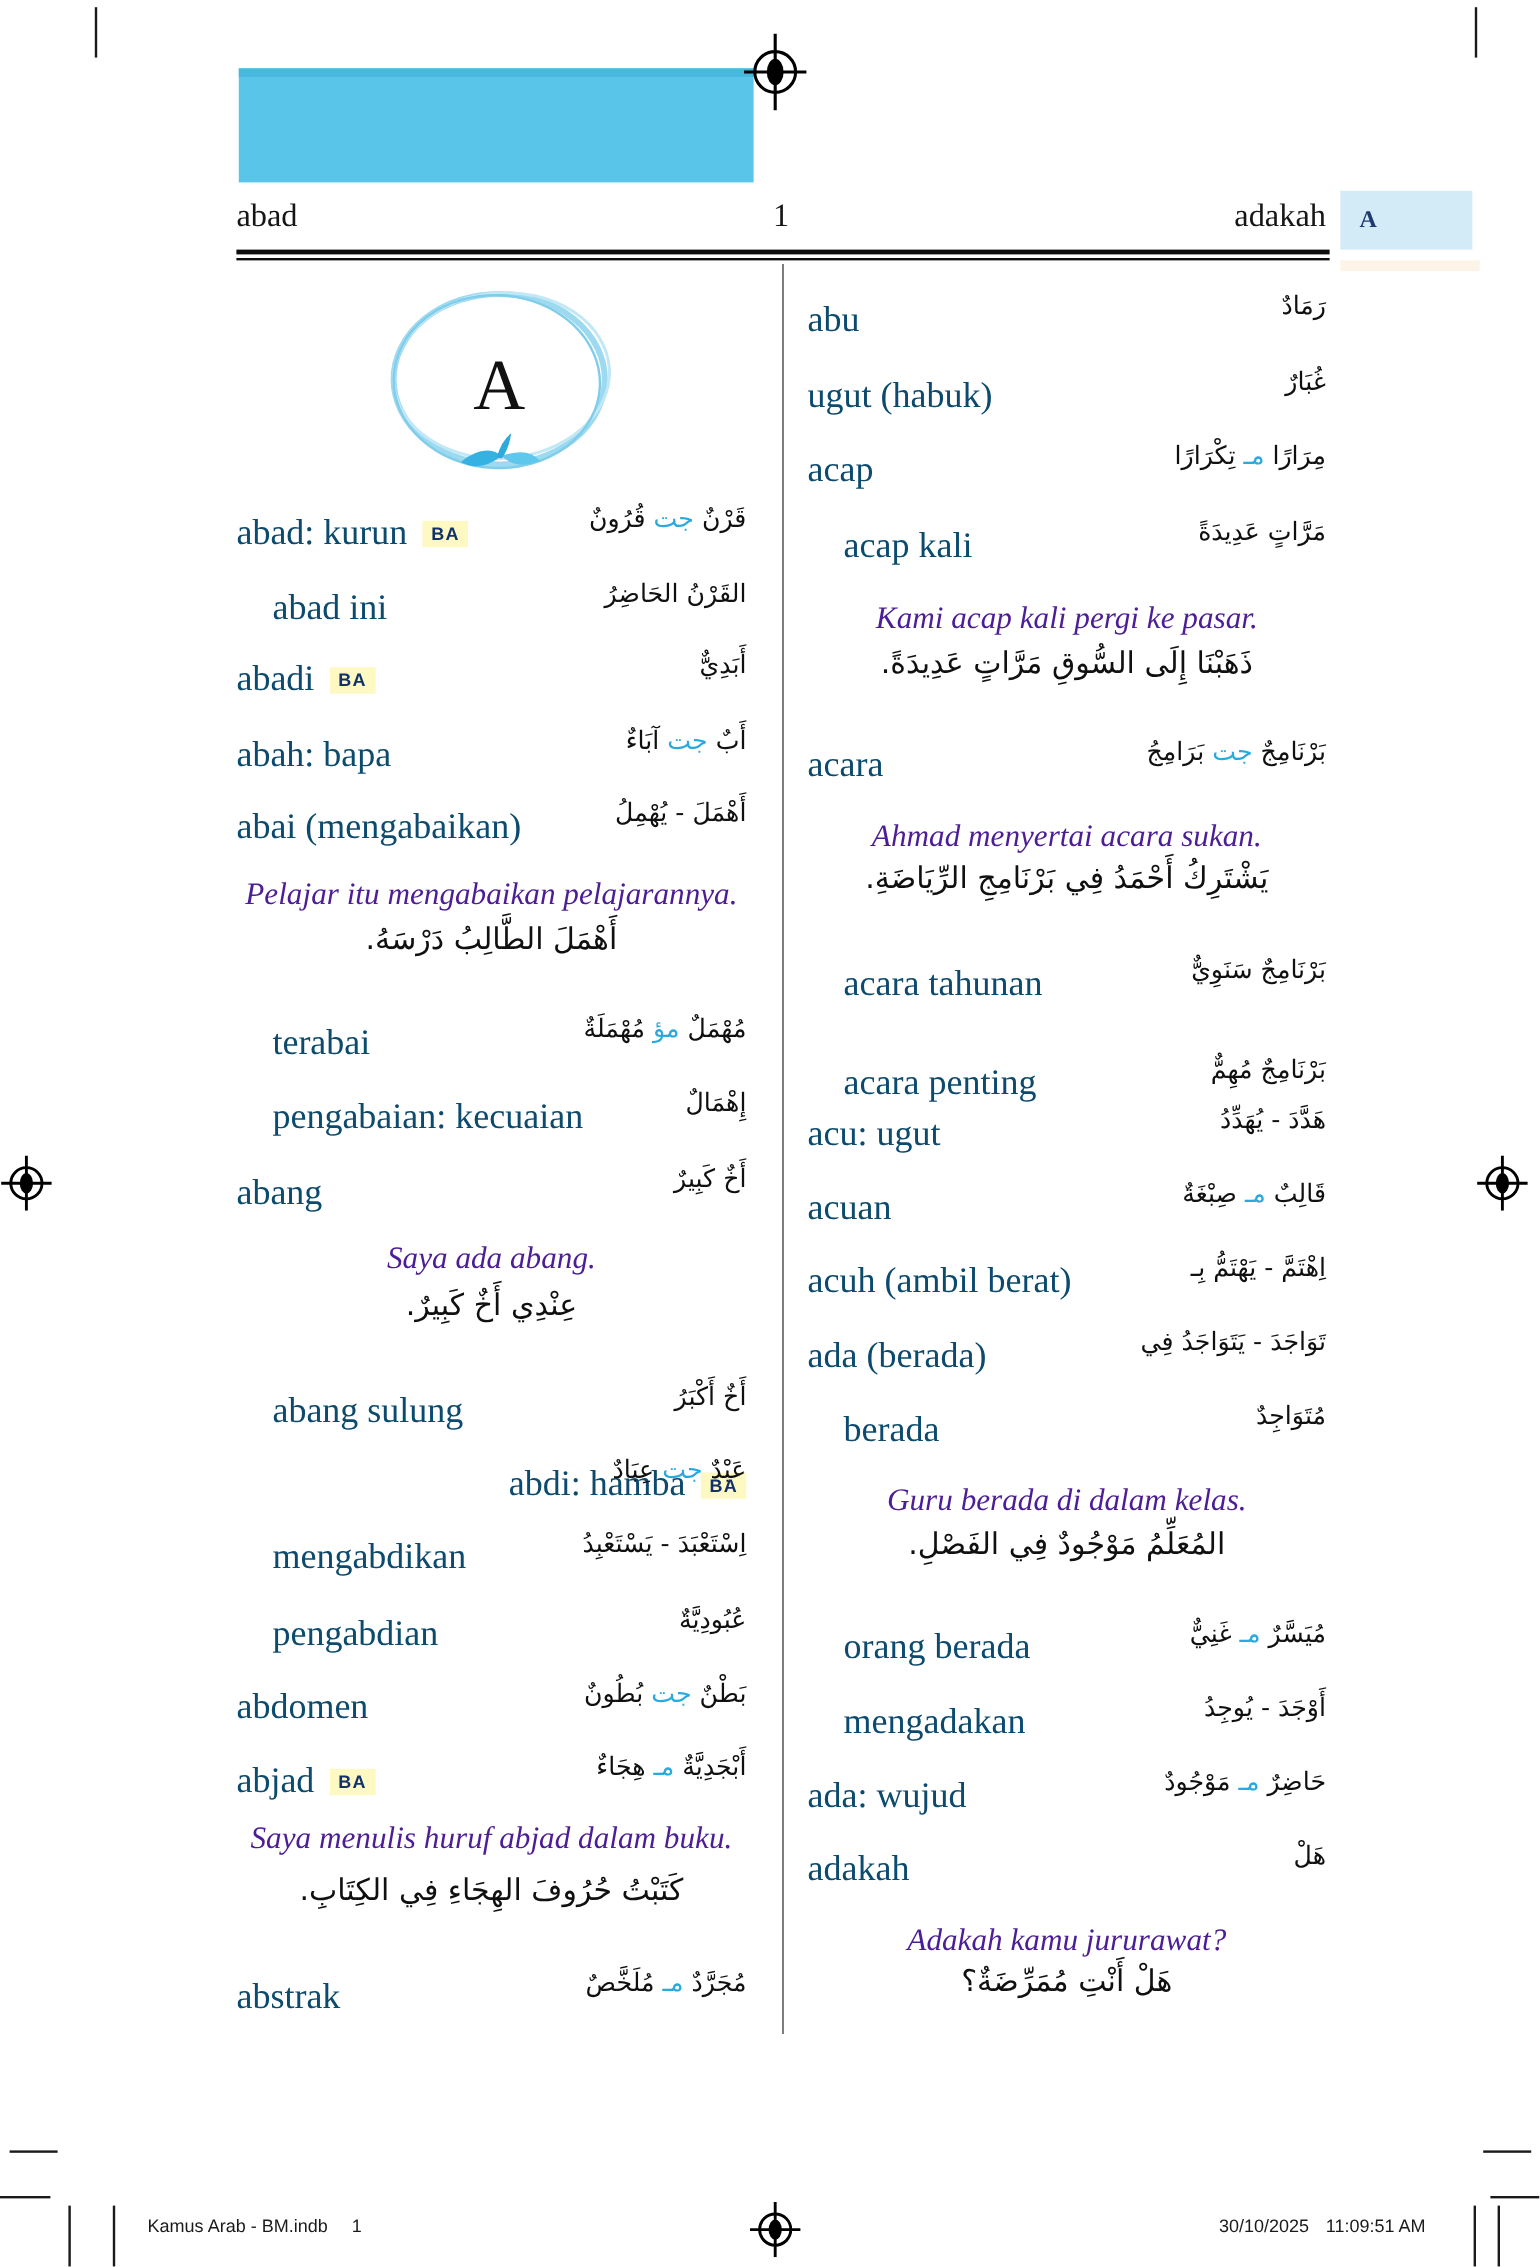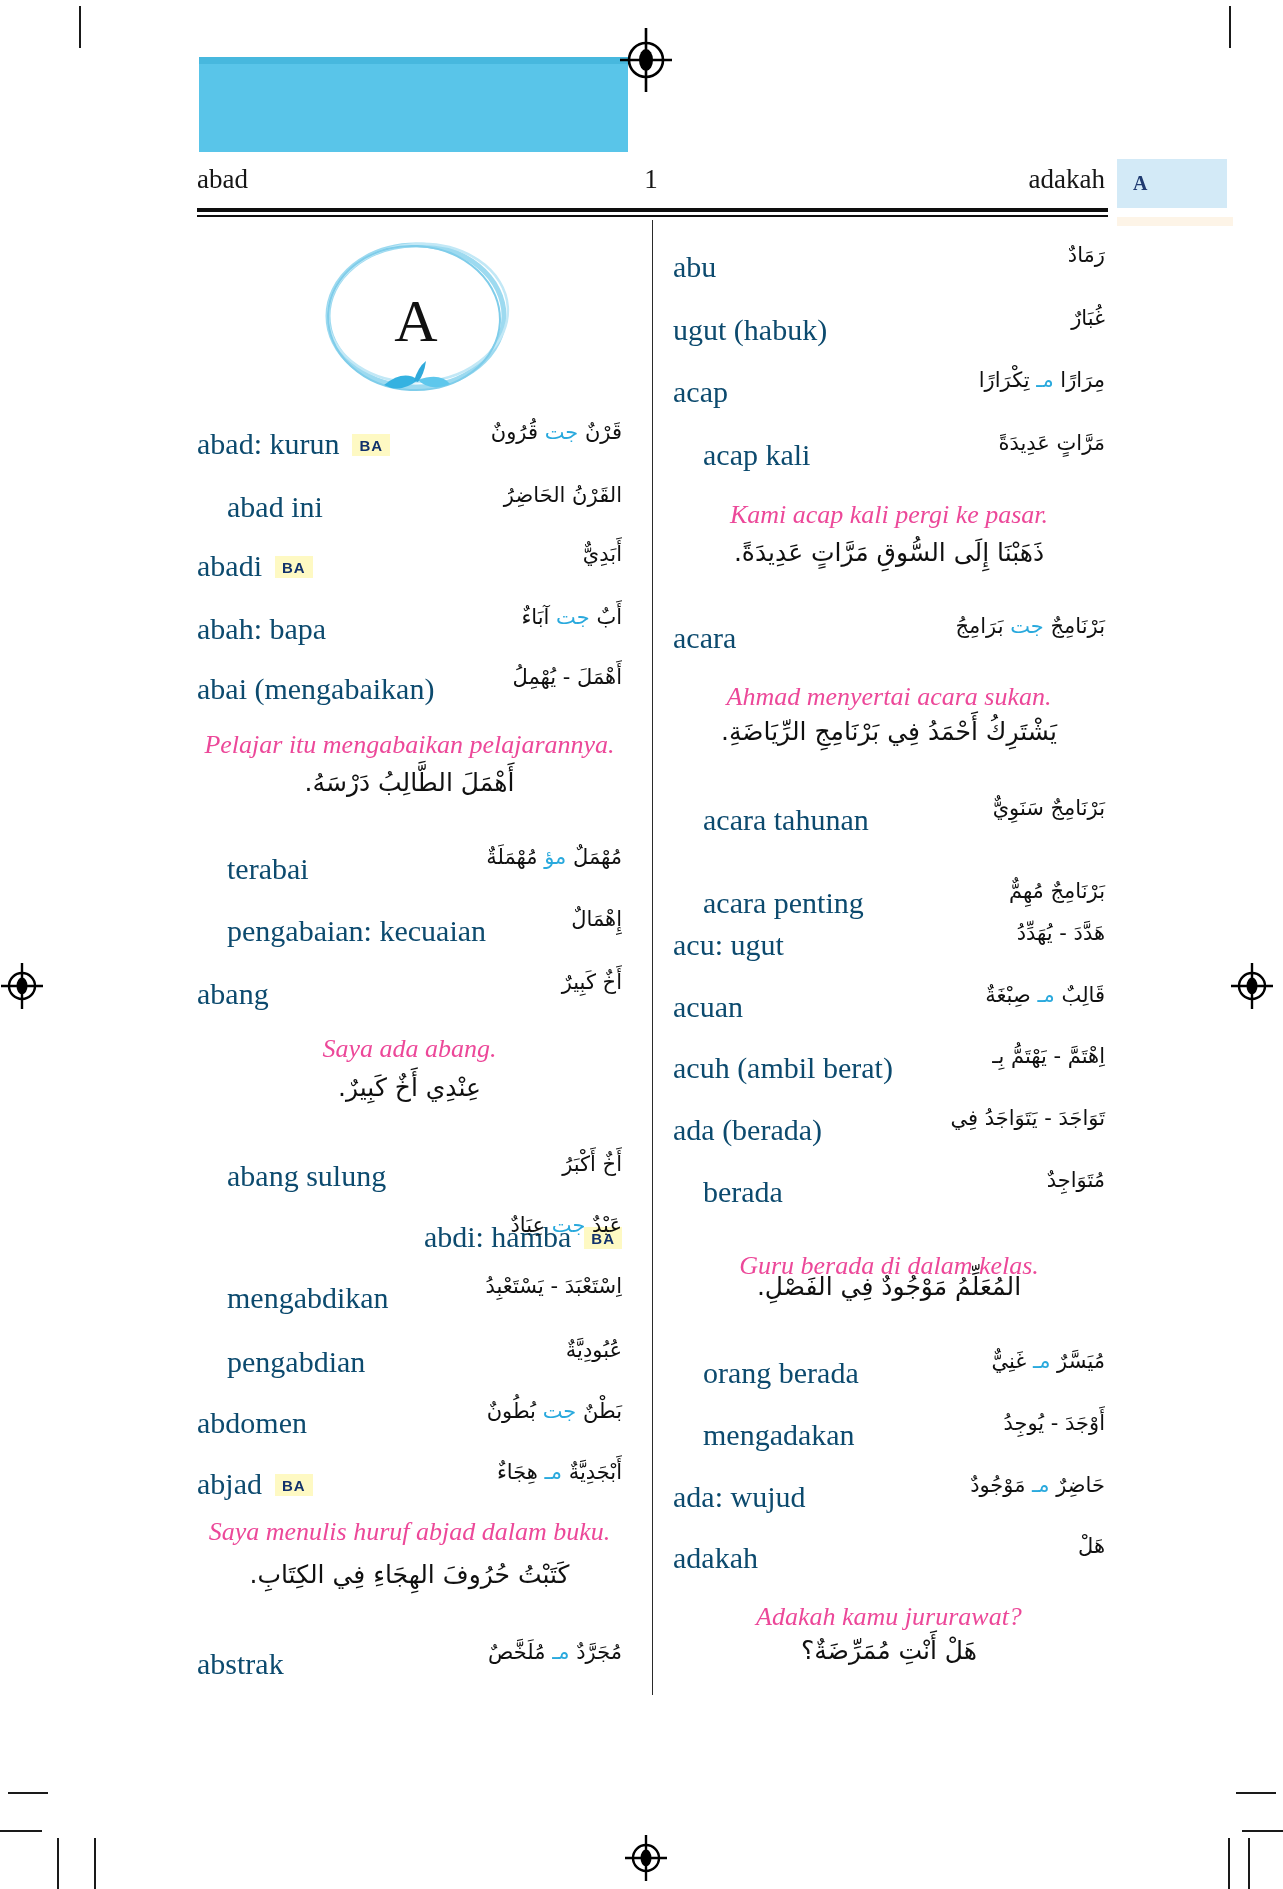--- a/index.html
+++ b/index.html
@@ -35,21 +35,21 @@
   .row{position:absolute;left:0;right:0;height:44px;}
   .row.ind{padding-left:30px;}
   .term{font-size:30px;color:#0c4a6e;}
   .ba{display:inline-block;background:#fef9c3;color:#11316b;
       font-family:"Liberation Sans",sans-serif;font-weight:bold;font-size:15px;
       letter-spacing:1px;padding:3px 7px 2px;margin-left:13px;position:relative;top:-3px;}
   .ar{position:absolute;right:0;top:-7px;font-family:"DejaVu Sans",sans-serif;
       font-size:21px;color:#101010;white-space:nowrap;direction:rtl;}
   .mk{color:#29a9dd;}
   .ex-ms{position:absolute;left:0;right:0;text-align:center;
-         font-style:italic;font-size:26px;color:#ec4899;white-space:nowrap;}
+         font-style:italic;font-size:26px;color:#4c1d95;white-space:nowrap;}
   .ex-ar{position:absolute;left:0;right:0;text-align:center;
          font-family:"DejaVu Sans",sans-serif;font-size:25px;color:#101010;
          direction:rtl;white-space:nowrap;}
 
   
   .reg{position:absolute;}
   .trim{position:absolute;background:#1a1a1a;}
 
   
   .footer{position:absolute;left:0;right:0;top:1845px;height:30px;
@@ -160,24 +160,32 @@
       <div class="row" style="top: 621px;"><span class="term">acara</span><span class="ar" dir="rtl">بَرْنَامِجٌ <span class="mk">جت</span> بَرَامِجُ</span></div>
       <div class="ex-ms" style="top: 682px;">Ahmad menyertai acara sukan.</div>
       <div class="ex-ar" dir="rtl" style="top: 717px;">يَشْتَرِكُ أَحْمَدُ فِي بَرْنَامِجِ الرِّيَاضَةِ.</div>
       <div class="row ind" style="top: 803px;"><span class="term">acara tahunan</span><span class="ar" dir="rtl">بَرْنَامِجٌ سَنَوِيٌّ</span></div>
       <div class="row ind" style="top: 886px;"><span class="term">acara penting</span><span class="ar" dir="rtl">بَرْنَامِجٌ مُهِمٌّ</span></div>
       <div class="row" style="top: 928px;"><span class="term">acu: ugut</span><span class="ar" dir="rtl">هَدَّدَ - يُهَدِّدُ</span></div>
       <div class="row" style="top: 990px;"><span class="term">acuan</span><span class="ar" dir="rtl">قَالِبٌ <span class="mk">مـ</span> صِبْغَةٌ</span></div>
       <div class="row" style="top: 1051px;"><span class="term">acuh (ambil berat)</span><span class="ar" dir="rtl">اِهْتَمَّ - يَهْتَمُّ بِـ</span></div>
       <div class="row" style="top: 1113px;"><span class="term">ada (berada)</span><span class="ar" dir="rtl">تَوَاجَدَ - يَتَوَاجَدُ فِي</span></div>
       <div class="row ind" style="top: 1175px;"><span class="term">berada</span><span class="ar" dir="rtl">مُتَوَاجِدٌ</span></div>
-      <div class="ex-ms" style="top: 1235px; margin-top: 16px;">Guru berada di dalam kelas.</div>
+      <div class="ex-ms" style="top: 1235px;">Guru berada di dalam kelas.</div>
       <div class="ex-ar" dir="rtl" style="top: 1272px;">المُعَلِّمُ مَوْجُودٌ فِي الفَصْلِ.</div>
       <div class="row ind" style="top: 1356px;"><span class="term">orang berada</span><span class="ar" dir="rtl">مُيَسَّرٌ <span class="mk">مـ</span> غَنِيٌّ</span></div>
       <div class="row ind" style="top: 1418px;"><span class="term">mengadakan</span><span class="ar" dir="rtl">أَوْجَدَ - يُوجِدُ</span></div>
       <div class="row" style="top: 1480px;"><span class="term">ada: wujud</span><span class="ar" dir="rtl">حَاضِرٌ <span class="mk">مـ</span> مَوْجُودٌ</span></div>
       <div class="row" style="top: 1541px;"><span class="term">adakah</span><span class="ar" dir="rtl">هَلْ</span></div>
       <div class="ex-ms" style="top: 1602px;">Adakah kamu jururawat?</div>
       <div class="ex-ar" dir="rtl" style="top: 1636px;">هَلْ أَنْتِ مُمَرِّضَةٌ؟</div>
     </div>
 
+  <div class="footer">
+    <span class="f-left">
+      <span>Kamus Arab - BM.indb</span><span class="fpage">1</span>
+    </span>
+    <span class="f-right">
+      <span>30/10/2025</span><span class="ftime">11:09:51 AM</span>
+    </span>
+  </div>
 
 </div>
 
 </body></html>

